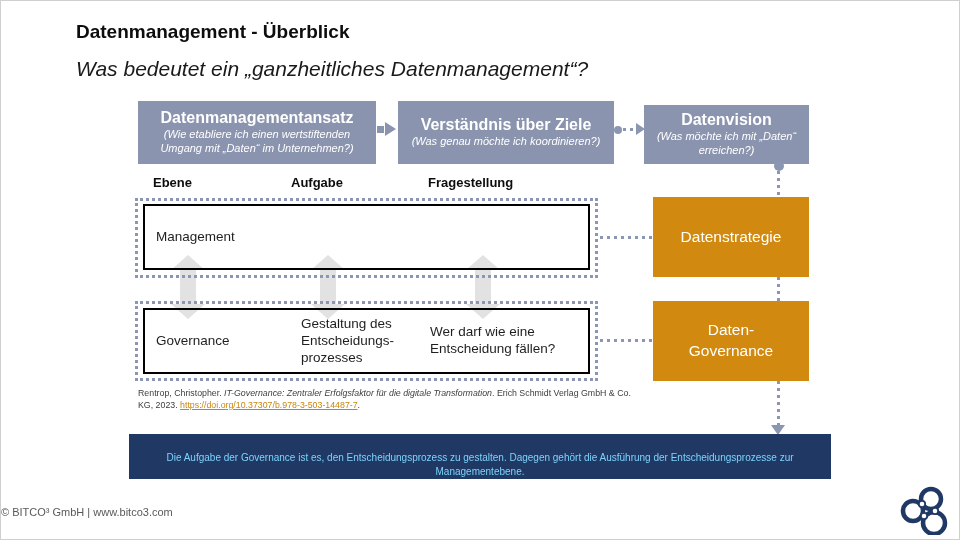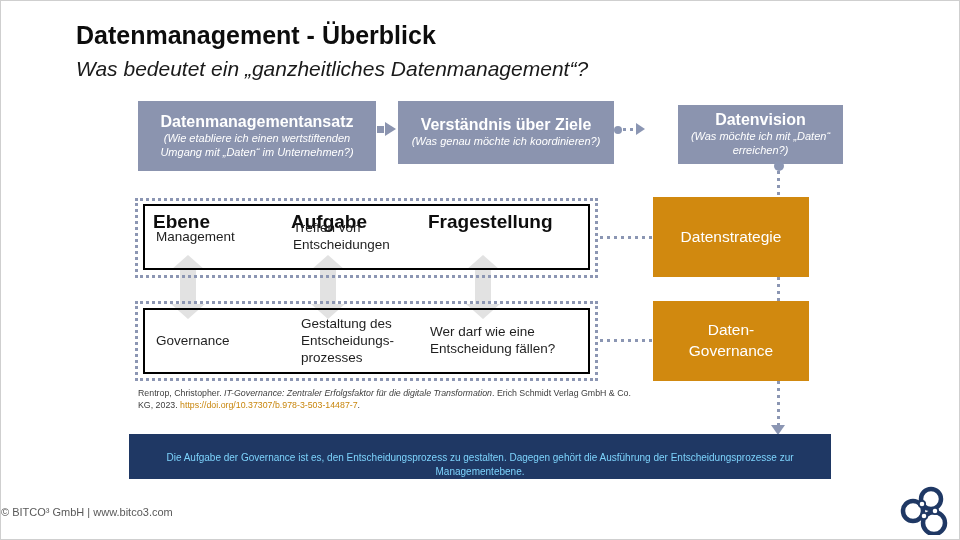--- a/index.html
+++ b/index.html
@@ -2,46 +2,46 @@
 <html><head>
 <meta charset="utf-8">
 <style>
   * { margin:0; padding:0; box-sizing:border-box; }
   html,body { background:#fff; }
   body { font-family:"Liberation Sans", sans-serif; }
   .slide { position:relative; width:960px; height:540px; background:#fff; border:1px solid #cfcfcf; overflow:hidden; }
   .abs { position:absolute; }
 
   
-  .page-title { left:75px; top:20px; font-size:25px; font-weight:bold; color:#0d0d0d; }
+  .page-title { left:75px; top:20px; font-size:19px; font-weight:bold; color:#0d0d0d; }
   .page-subtitle { left:75px; top:56px; font-size:21px; font-style:italic; color:#1a1a1a; }
 
   
   .flow-box { background:#8B94AF; color:#fff; text-align:center; display:flex; flex-direction:column; justify-content:center; padding:3px 6px; }
   .flow-title { font-weight:bold; font-size:16px; line-height:1.15; }
   .flow-sub { font-style:italic; font-size:11px; line-height:1.25; margin-top:1px; }
-  .fb1 { left:137px; top:100px; width:238px; height:70px; }
+  .fb1 { left:137px; top:100px; width:238px; height:63px; }
   .fb2 { left:397px; top:100px; width:216px; height:63px; }
-  .fb3 { left:643px; top:104px; width:165px; height:59px;margin-left:34px; }
+  .fb3 { left:643px; top:104px; width:165px; height:59px; }
 
   
   .sq-dot { left:376px; top:125px; width:7px; height:7px; background:#8B94AF; }
   .tri-right-solid { left:384px; top:121px; width:0; height:0;
     border-top:7.5px solid transparent; border-bottom:7.5px solid transparent; border-left:11px solid #8B94AF; }
 
   
   .rnd-dot-a { left:613px; top:125px; width:8px; height:8px; border-radius:50%; background:#8B96B3; }
   .hdots { height:3px; background-image:repeating-linear-gradient(90deg,#8B96B3 0 3px,transparent 3px 7px); }
   .vdots { width:3px; background-image:repeating-linear-gradient(180deg,#8B96B3 0 3px,transparent 3px 7px); }
   .d1 { left:622px; top:127px; width:14px; }
   .tri-right-dot { left:635px; top:122px; width:0; height:0;
     border-top:6.5px solid transparent; border-bottom:6.5px solid transparent; border-left:9px solid #8B96B3; }
 
   
-  .col-header { top:174px; font-size:19px; font-weight:bold; color:#0d0d0d;margin-top:36px; }
+  .col-header { top:174px; font-size:13px; font-weight:bold; color:#0d0d0d; }
   .h1 { left:152px; } .h2 { left:290px; } .h3 { left:427px; }
 
   
   .dashed-box { border:3px dotted #8C96B3; background:transparent; }
   .db1 { left:134px; top:197px; width:463px; height:80px; }
   .db2 { left:134px; top:300px; width:463px; height:80px; }
   .solid-box { border:2.5px solid #000; background:transparent; }
   .sb1 { left:142px; top:203px; width:447px; height:66px; }
   .sb2 { left:142px; top:307px; width:447px; height:66px; }
   .cell { position:absolute; font-size:13.5px; color:#1f1f1f; line-height:1.25; white-space:pre-line; }
@@ -61,21 +61,21 @@
   .vB { left:776px; top:276px; height:24px; }
   .vC { left:776px; top:380px; height:44px; }
   .tri-down { left:770px; top:424px; width:0; height:0;
     border-left:7px solid transparent; border-right:7px solid transparent; border-top:10px solid #8B96B3; }
   .hc1 { left:599px; top:235px; width:53px; }
   .hc2 { left:599px; top:338px; width:53px; }
 
   
   .citation { left:137px; top:387px; width:505px; font-size:8.8px; color:#3d3d3d; line-height:1.35; }
   .cit-title { font-style:italic; }
-  .cit-link { color:#C8860D; cursor:pointer; }
+  .cit-link { color:#C8860D; text-decoration:underline; cursor:pointer; }
 
   
   .banner { left:128px; top:433px; width:702px; height:45px; background:#1F3864; color:#7dd3fc;
     display:flex; align-items:flex-end; justify-content:center; text-align:center;
     font-size:10px; line-height:1.4; padding:0 28px; }
 
   
   .footer { left:0; top:505px; width:960px; text-align:left; font-size:11px; color:#595959; }
 
   .logo { left:898px; top:478px; }
@@ -116,22 +116,20 @@
   <svg class="dbl-arrow" style="left:309px" viewBox="0 0 36 64">
     <polygon points="18,0 35,15 26,15 26,49 35,49 18,64 1,49 10,49 10,15 1,15" fill="#E2E2E2"></polygon>
   </svg>
   <svg class="dbl-arrow" style="left:464px" viewBox="0 0 36 64">
     <polygon points="18,0 35,15 26,15 26,49 35,49 18,64 1,49 10,49 10,15 1,15" fill="#E2E2E2"></polygon>
   </svg>
 
   <div class="abs dashed-box db1"></div>
   <div class="abs solid-box sb1">
     <div class="cell" style="left:11px; top:23px;">Management</div>
-    <div class="cell" style="left:148px; top:14px;">Treffen von
-Entscheidungen</div>
   </div>
 
   <div class="abs dashed-box db2"></div>
   <div class="abs solid-box sb2">
     <div class="cell" style="left:11px; top:23px;">Governance</div>
     <div class="cell" style="left:148px; top:6px;margin-left:8px;">Gestaltung des
 Entscheidungs-
 prozesses</div>
     <div class="cell" style="left:285px; top:14px; width:170px;">Wer darf wie eine
 Entscheidung fällen?</div>

